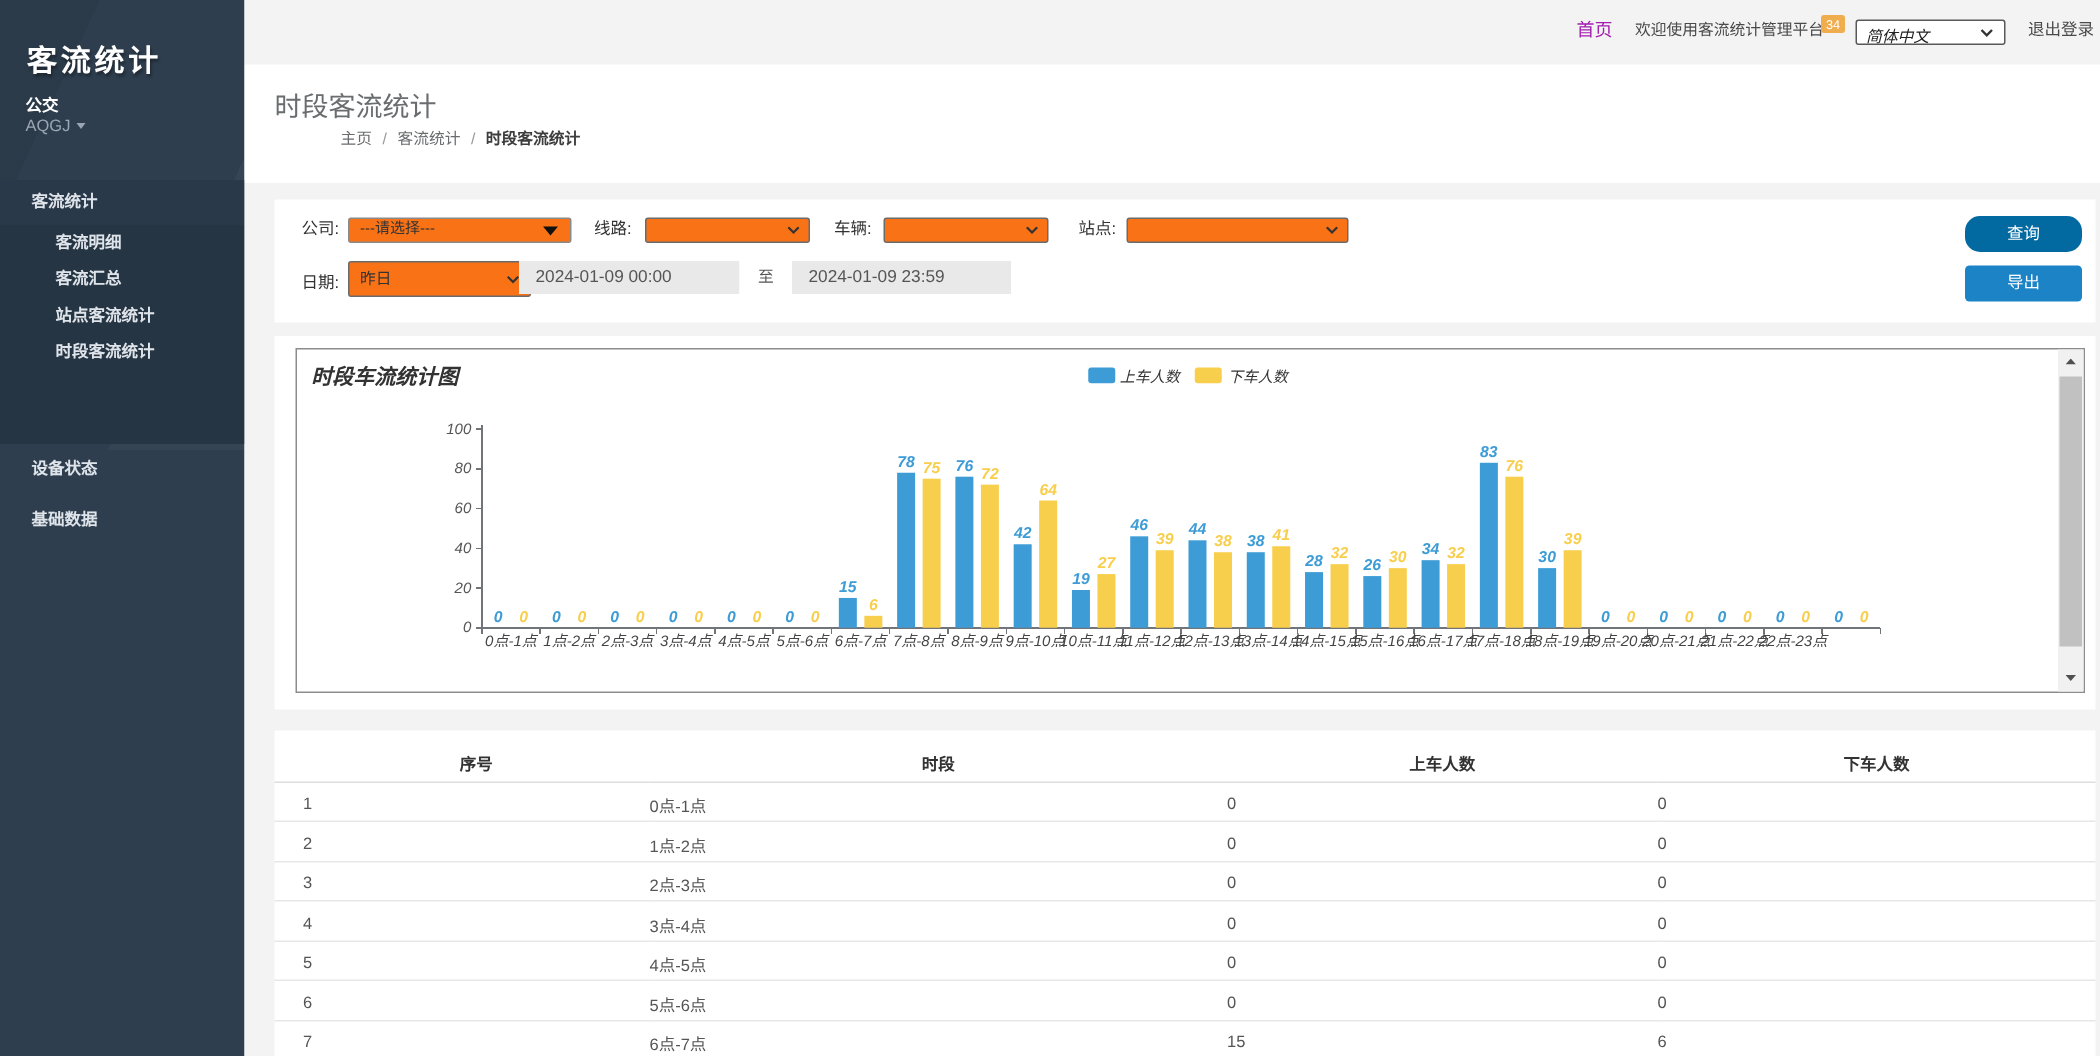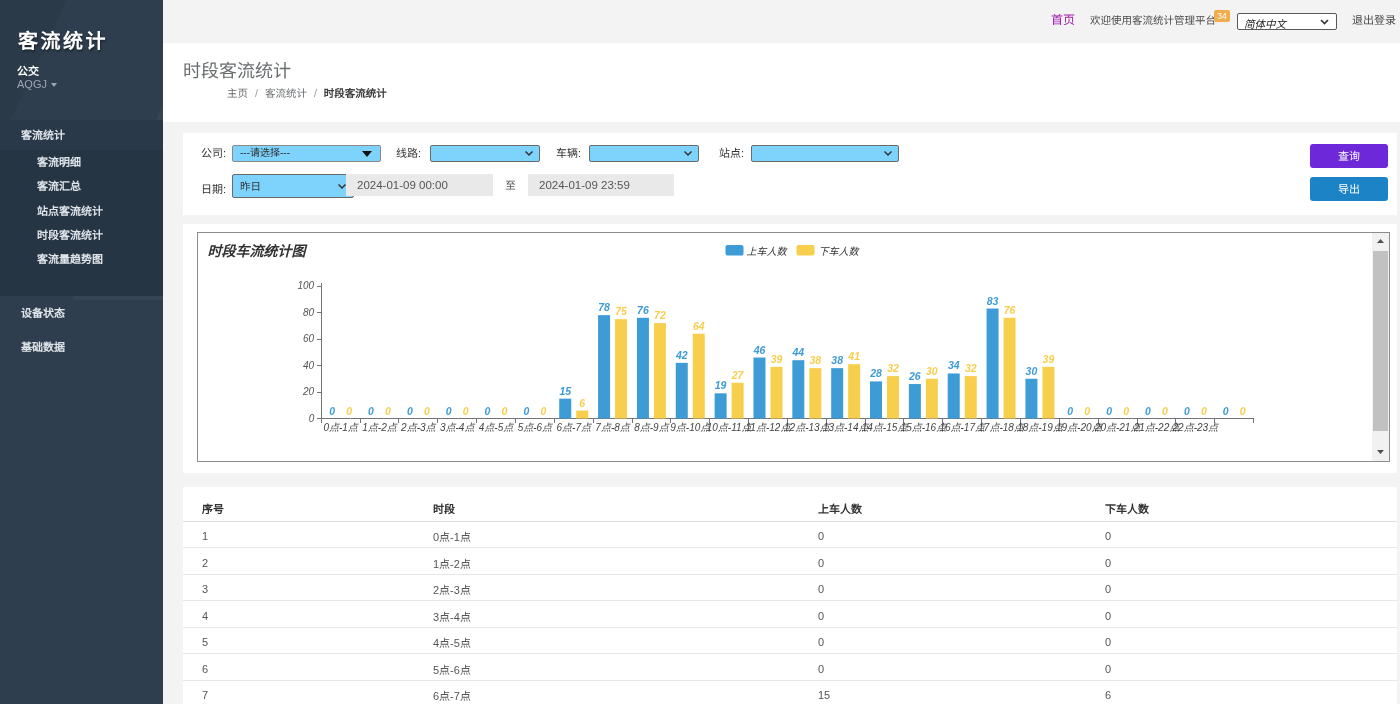--- a/index.html
+++ b/index.html
@@ -44,59 +44,58 @@
 
 
 .content { position:absolute; left:163px; top:122px; width:1237px; height:582px; background:#f3f3f4; }
 .panel { position:absolute; left:20px; width:1214px; background:#fff; }
 .p-filter { top:11px; height:82px; }
 .p-chart { top:102px; height:249px; }
 .p-table { top:365px; height:217px; }
 
 
 .f-label { position:absolute; font-size:11px; line-height:13px; color:#333; }
-.sel { position:absolute; background:#7dd3fc; border:1px solid #6b6b6b; border-radius:2px; }
+.sel { position:absolute; background:#f97316; border:1px solid #6b6b6b; border-radius:2px; }
 .sel .txt { position:absolute; left:7px; top:50%; transform:translateY(-50%); font-size:10.5px; line-height:12px; color:#333; }
 .sel1arr { position:absolute; right:8px; top:5px; width:0; height:0; border-left:5px solid transparent; border-right:5px solid transparent; border-top:6px solid #111; }
 
 .dgray { position:absolute; top:41px; height:22px; background:#e9e9e9; color:#555; font-size:11.5px; line-height:22px; padding-left:11px; }
 
 .btn { position:absolute; left:1127px; width:78px; height:24px; color:#fff; font-size:11px; text-align:center; line-height:24px; border-radius:3px; }
-.btn-q { top:11px; background:#6d28d9; }
+.btn-q { top:11px; background:#0369a1;border-radius:10px; }
 .btn-e { top:43.5px; background:#1c84c6; }
 
 
 .chartbox { position:absolute; left:13.5px; top:8px; width:1193px; height:230px; border:1px solid #8c8c8c; background:#fff;font-style:italic; }
 .sb { position:absolute; right:0; top:0; width:17px; height:228px; background:#f1f1f1; }
 .sb .thumb { position:absolute; left:1px; top:18px; width:15px; height:180px; background:#c1c1c1; }
 .sb .ar { position:absolute; left:0; width:17px; height:17px; color:#505050; text-align:center; }
 .sb .ar svg { display:block; margin:6px auto 0; }
 .sb .ar.down { bottom:0; }
 
 
 .dtable { position:absolute; left:0; top:4px; width:1214px; border-collapse:collapse; }
-.dtable th { text-align:left; font-size:11px; color:#333; font-weight:bold; height:30px; border-bottom:1px solid #ddd; padding-top:4px; }
+.dtable th { text-align:center; font-size:11px; color:#333; font-weight:bold; height:30px; border-bottom:1px solid #ddd; padding-top:4px; }
 .dtable td { font-size:11px; color:#555; height:26.5px; border-bottom:1px solid #e7e7e7; padding-top:4px; }
 .dtable th:first-child, .dtable td:first-child { padding-left:19px; }
 </style>
 </head>
 <body>
 
 <div class="sidebar">
   <div class="tri1"></div>
   <div class="logo">客流统计</div>
   <div class="profile-name">公交</div>
   <div class="profile-sub">AQGJ<span class="caret"></span></div>
   <div class="nav-sec active" style="top:120px;">客流统计</div>
   <div class="nav-sub">
     <a>客流明细</a>
     <a>客流汇总</a>
     <a>站点客流统计</a>
     <a>时段客流统计</a>
-    <a>客流量趋势图</a>
   </div>
   <div class="nav-sec" style="top:332px;">基础数据</div>
   <div class="nav-sec" style="top:298px;">设备状态</div>
 </div>
 
 <div class="topbar">
   <span class="tb-home">首页</span>
   <span class="tb-welcome">欢迎使用客流统计管理平台</span>
   <span class="tb-badge">34</span>
   <div class="tb-select">

